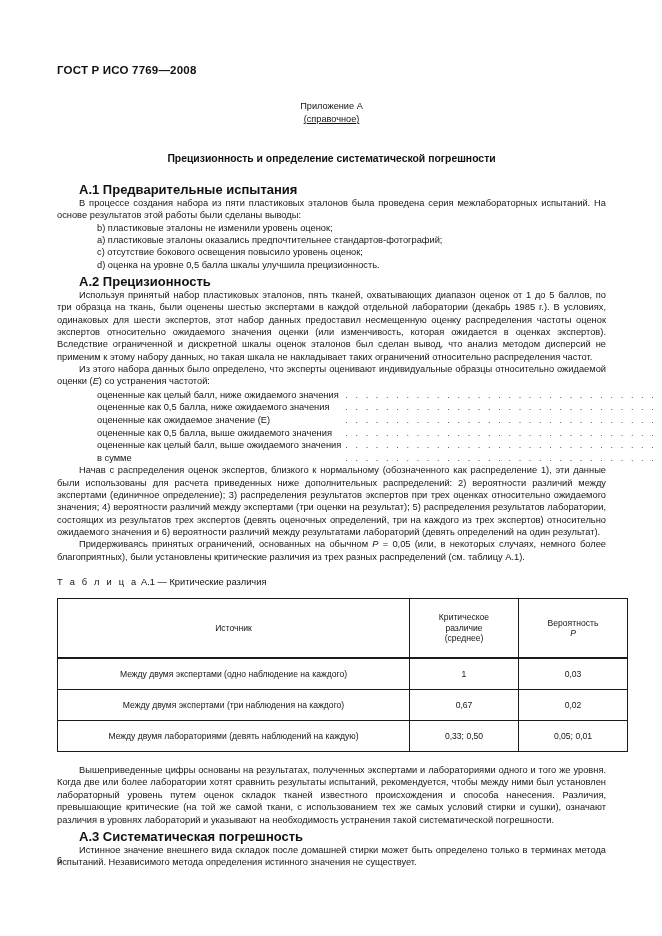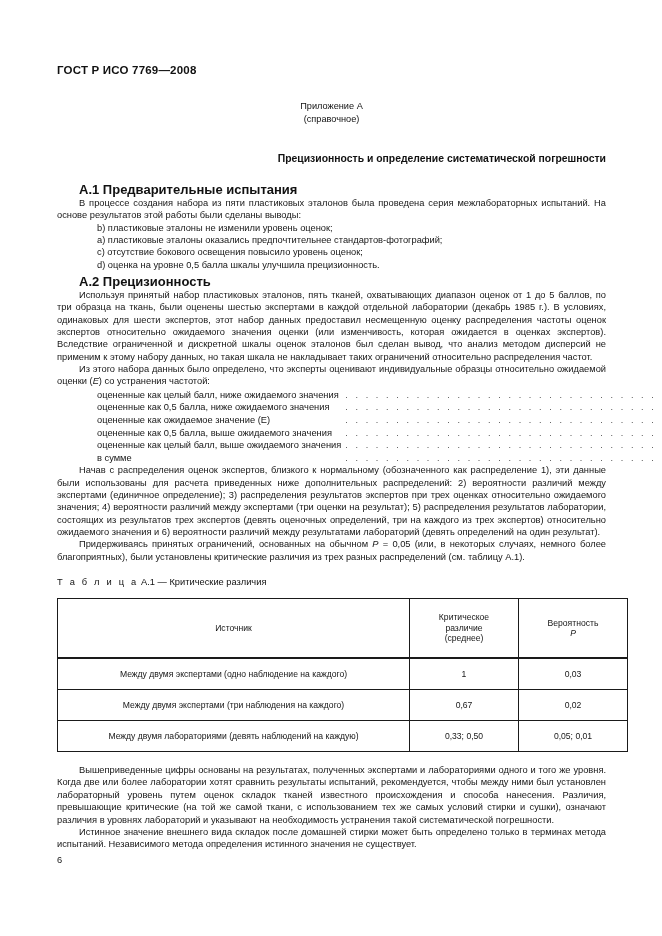--- a/index.html
+++ b/index.html
@@ -42,23 +42,24 @@
     font-weight: normal;
     line-height: 13px;
     color: #111;
   }
   .annex-sub {
     text-align: center;
     font-size: 9.2px;
     font-weight: normal;
     line-height: 13px;
     color: #111;
+    text-decoration: underline;
   }
   .annex-heading {
-    text-align: right;
+    text-align: center;
     font-size: 10.4px;
     font-weight: bold;
     margin-top: 27px;
     color: #111;
   }
   .sect-title {
     font-size: 13px;
     font-weight: bold;
     margin-top: 18px;
     padding-left: 22px;
@@ -286,19 +287,20 @@
           <td class="num">0,33; 0,50</td>
           <td class="num">0,05;  0,01</td>
         </tr>
       </tbody>
     </table>
 
     <div style="height:12px"></div>
 
     <p class="body-text">Вышеприведенные цифры основаны на результатах, полученных экспертами и лабораториями одного и того же уровня. Когда две или более лаборатории хотят сравнить результаты испытаний, рекомендуется, чтобы между ними был установлен лабораторный уровень путем оценок складок тканей известного происхождения и способа нанесения. Различия, превышающие критические (на той же самой ткани, с использованием тех же самых условий стирки и сушки), означают различия в уровнях лабораторий и указывают на необходимость устранения такой систематической погрешности.</p>
 
+    <div class="sect-title tight">А.3 Систематическая погрешность</div>
     <p class="body-text">Истинное значение внешнего вида складок после домашней стирки может быть определено только в терминах метода испытаний. Независимого метода определения истинного значения не существует.</p>
 
   </div>
 
   <div class="page-number">6</div>
 
 </div>
 
 </body></html>

